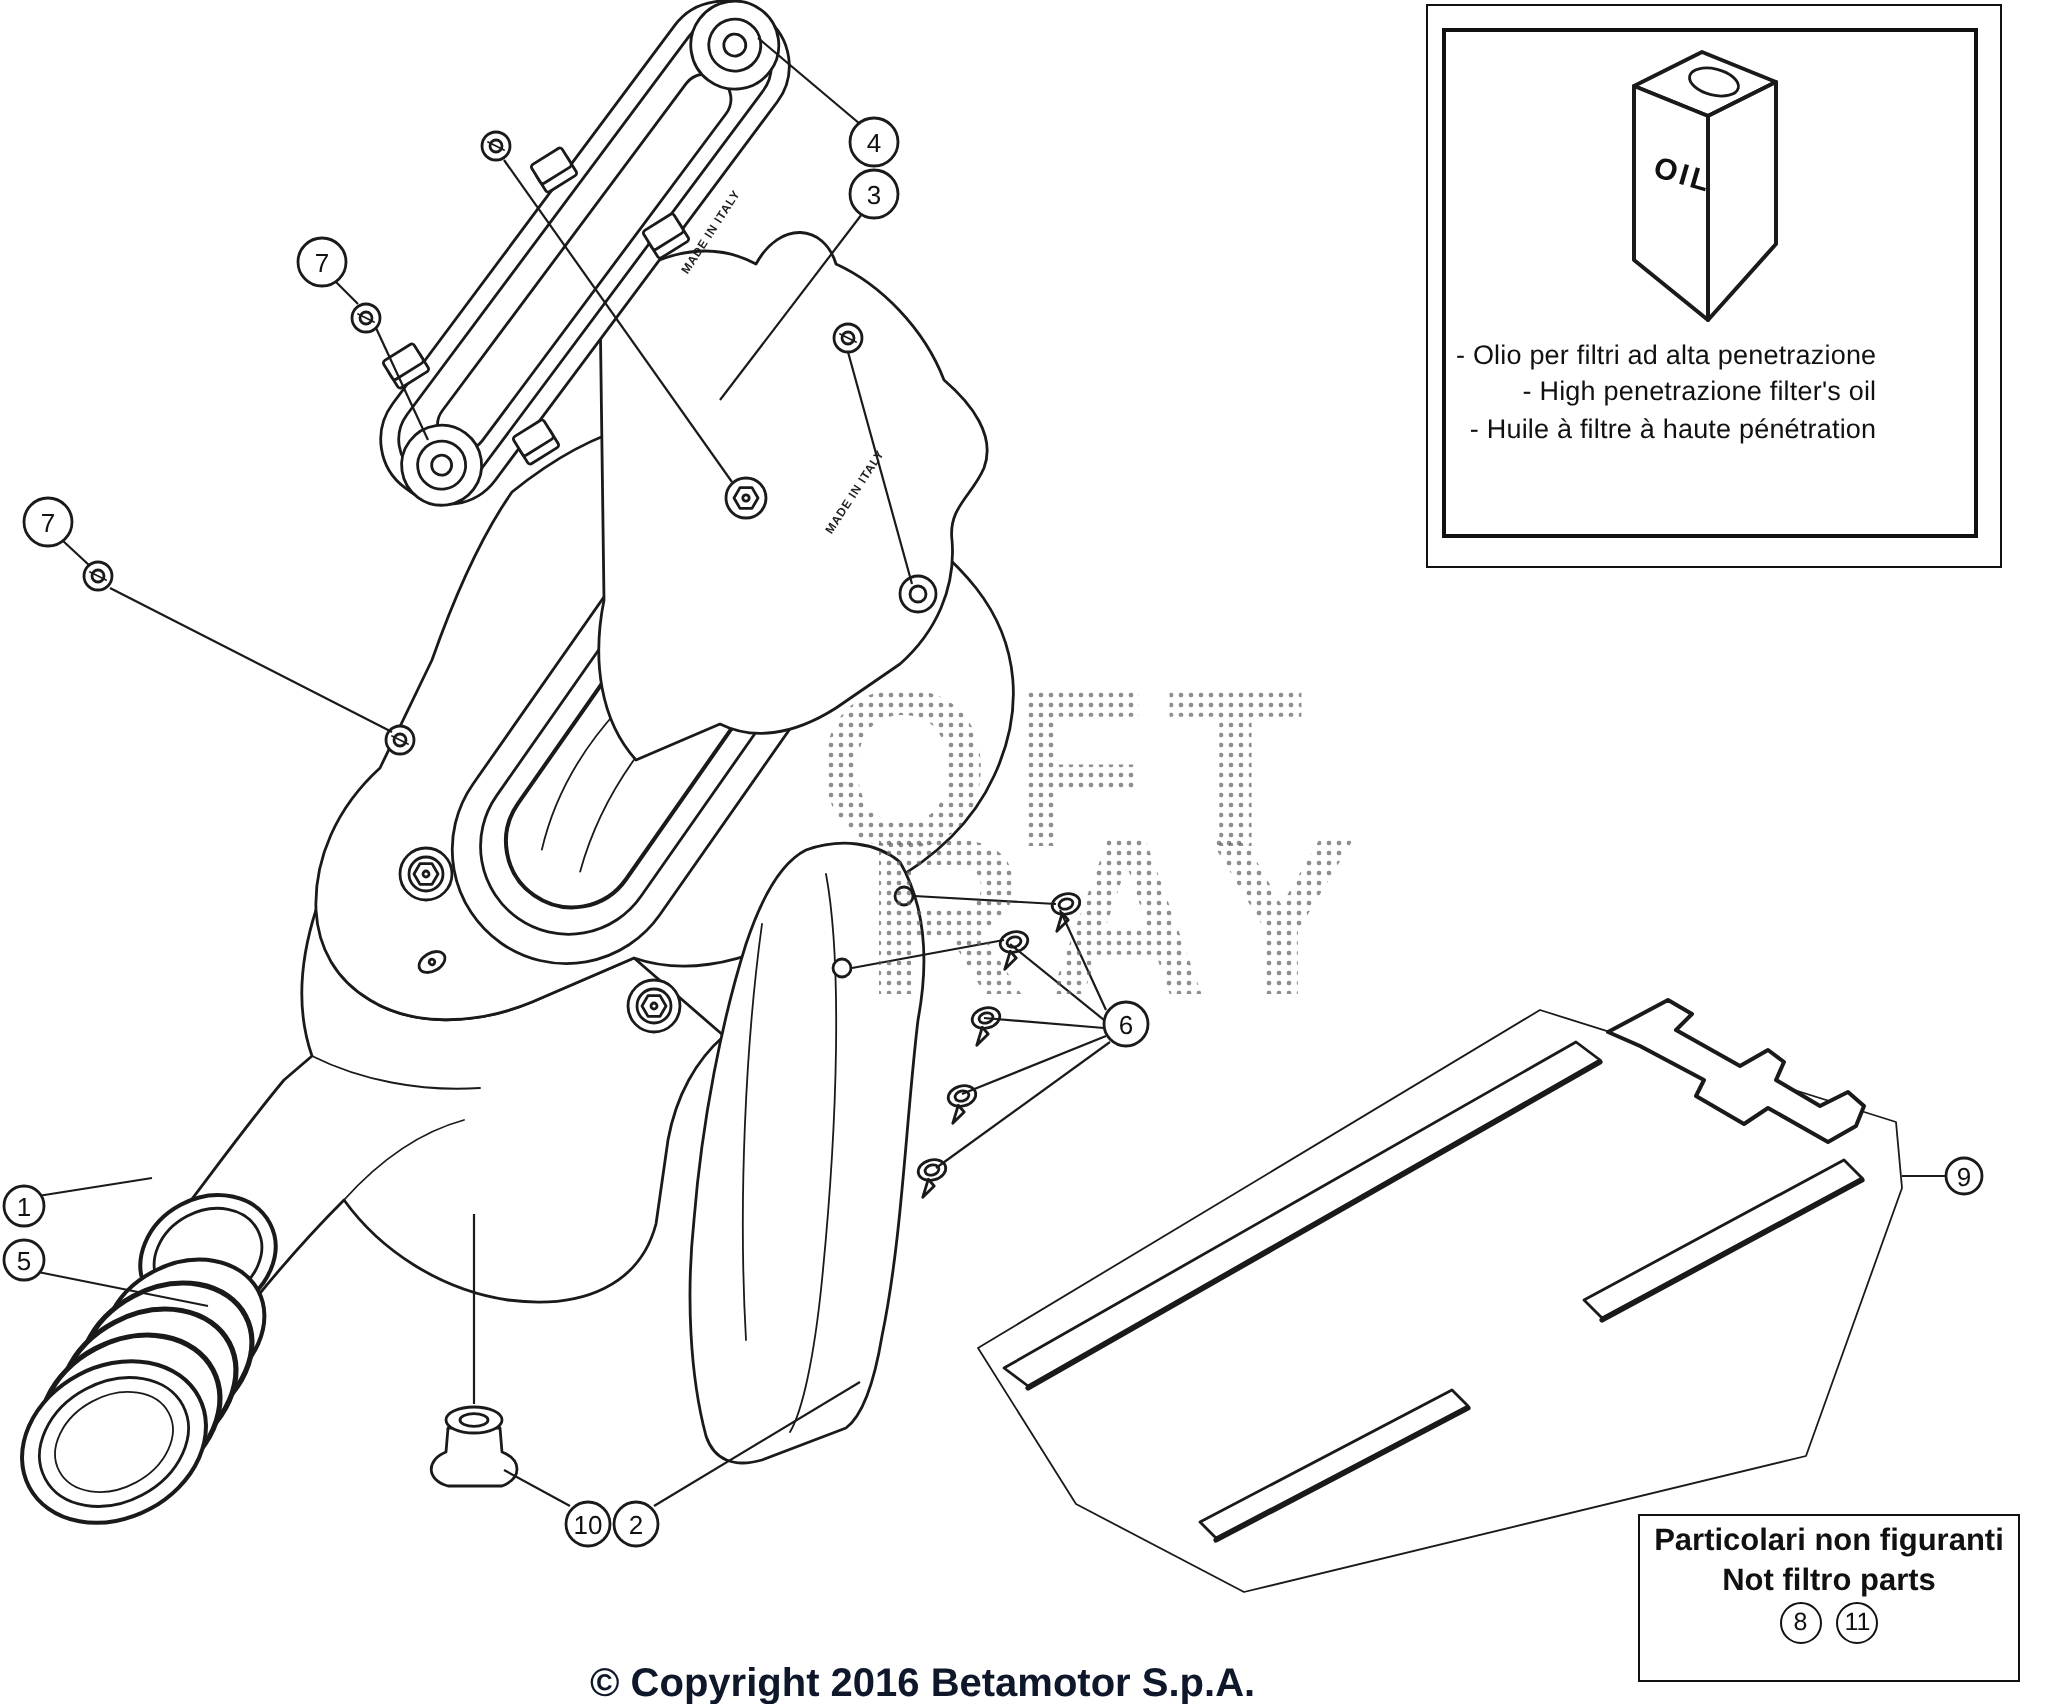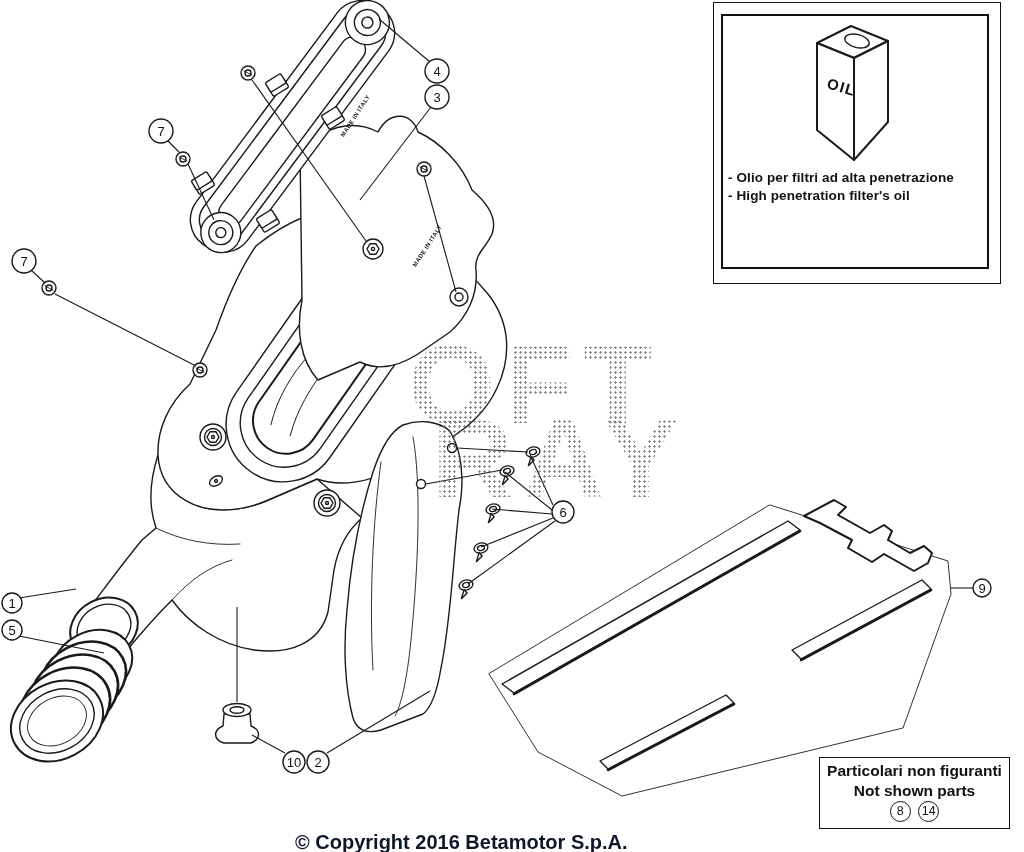--- a/index.html
+++ b/index.html
@@ -23,23 +23,23 @@
   .wm{position:absolute;font-family:"Liberation Sans",sans-serif;font-weight:800;font-size:112px;
       letter-spacing:10px;color:transparent;
       background-image:radial-gradient(circle,rgba(95,95,95,.7) 1px,rgba(0,0,0,0) 1.35px);
       background-size:5px 5px;-webkit-background-clip:text;background-clip:text;}
   .wm1{left:408px;top:320px;}
   .wm2{left:432px;top:394px;}
   
   .box{position:absolute;border:1.4px solid #111;background:transparent;box-sizing:border-box;z-index:3;}
   .oil-outer{left:713px;top:2px;width:288px;height:282px;}
   .oil-inner{left:721px;top:14px;width:268px;height:255px;border-width:2px;}
-  .oil-lines{position:absolute;left:728px;top:169px;z-index:4;font-size:13.5px;font-weight:700;
-             line-height:18.3px;letter-spacing:.1px;white-space:nowrap;}
-  .parts-box{left:819px;top:757px;width:191px;height:72px;border-width:1.8px;text-align:center;
+  .oil-lines{position:absolute;left:728px;top:169px;z-index:4;font-size:13.5px;font-weight:400;
+             line-height:18.3px;letter-spacing:.1px;white-space:nowrap;text-align:right;}
+  .parts-box{left:819px;top:757px;width:191px;height:84px;border-width:1.8px;text-align:center;
              font-weight:700;padding-top:3px;}
   .parts-box .t{font-size:15.5px;line-height:19.5px;}
   .badges{margin-top:1px;}
   .badge{display:inline-block;width:19px;height:19px;border:1.4px solid #111;border-radius:50%;
          font-size:12.5px;font-weight:400;line-height:19px;text-align:center;margin:0 1.5px;
          box-sizing:content-box;background:#fff;}
   .copyright{position:absolute;left:295px;top:831px;z-index:3;font-size:20px;font-weight:700;color:#0f172a;}
 </style>
 </head>
 <body>
@@ -313,26 +313,27 @@
 
   <div class="watermark">
     <span class="wm wm1">OFT</span>
     <span class="wm wm2">RAY</span>
   </div>
 
   <div class="box oil-outer"></div>
   <div class="box oil-inner"></div>
   <div class="oil-lines">
     <div>- Olio per filtri ad alta penetrazione</div>
-    <div>- High penetration filter's oil</div>
+    <div>- High penetrazione filter's oil</div>
+    <div>- Huile à filtre à haute pénétration</div>
   </div>
 
   <div class="box parts-box">
     <div class="t">Particolari non figuranti</div>
-    <div class="t">Not shown parts</div>
+    <div class="t">Not filtro parts</div>
     <div class="badges">
       <span class="badge">8</span>
-      <span class="badge">14</span>
+      <span class="badge">11</span>
     </div>
   </div>
 
   <div class="copyright">© Copyright 2016 Betamotor S.p.A.</div>
 </div>
 
 </body></html>

